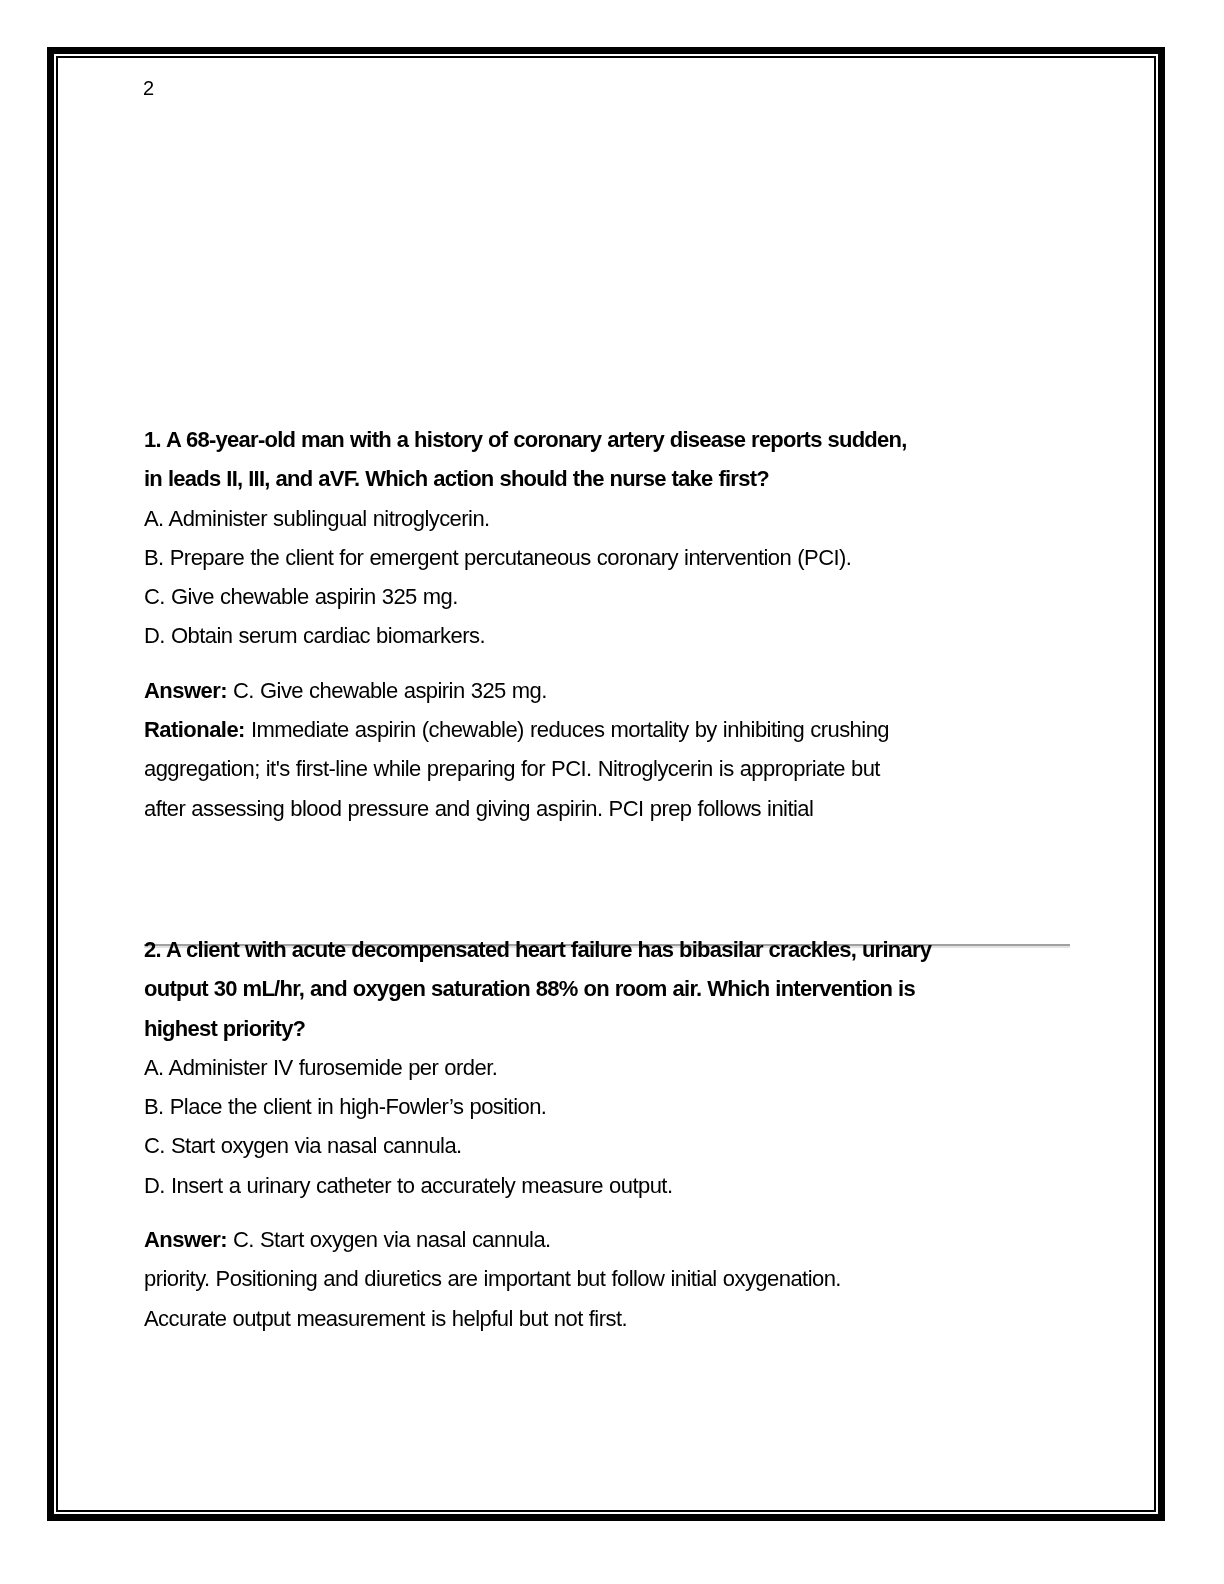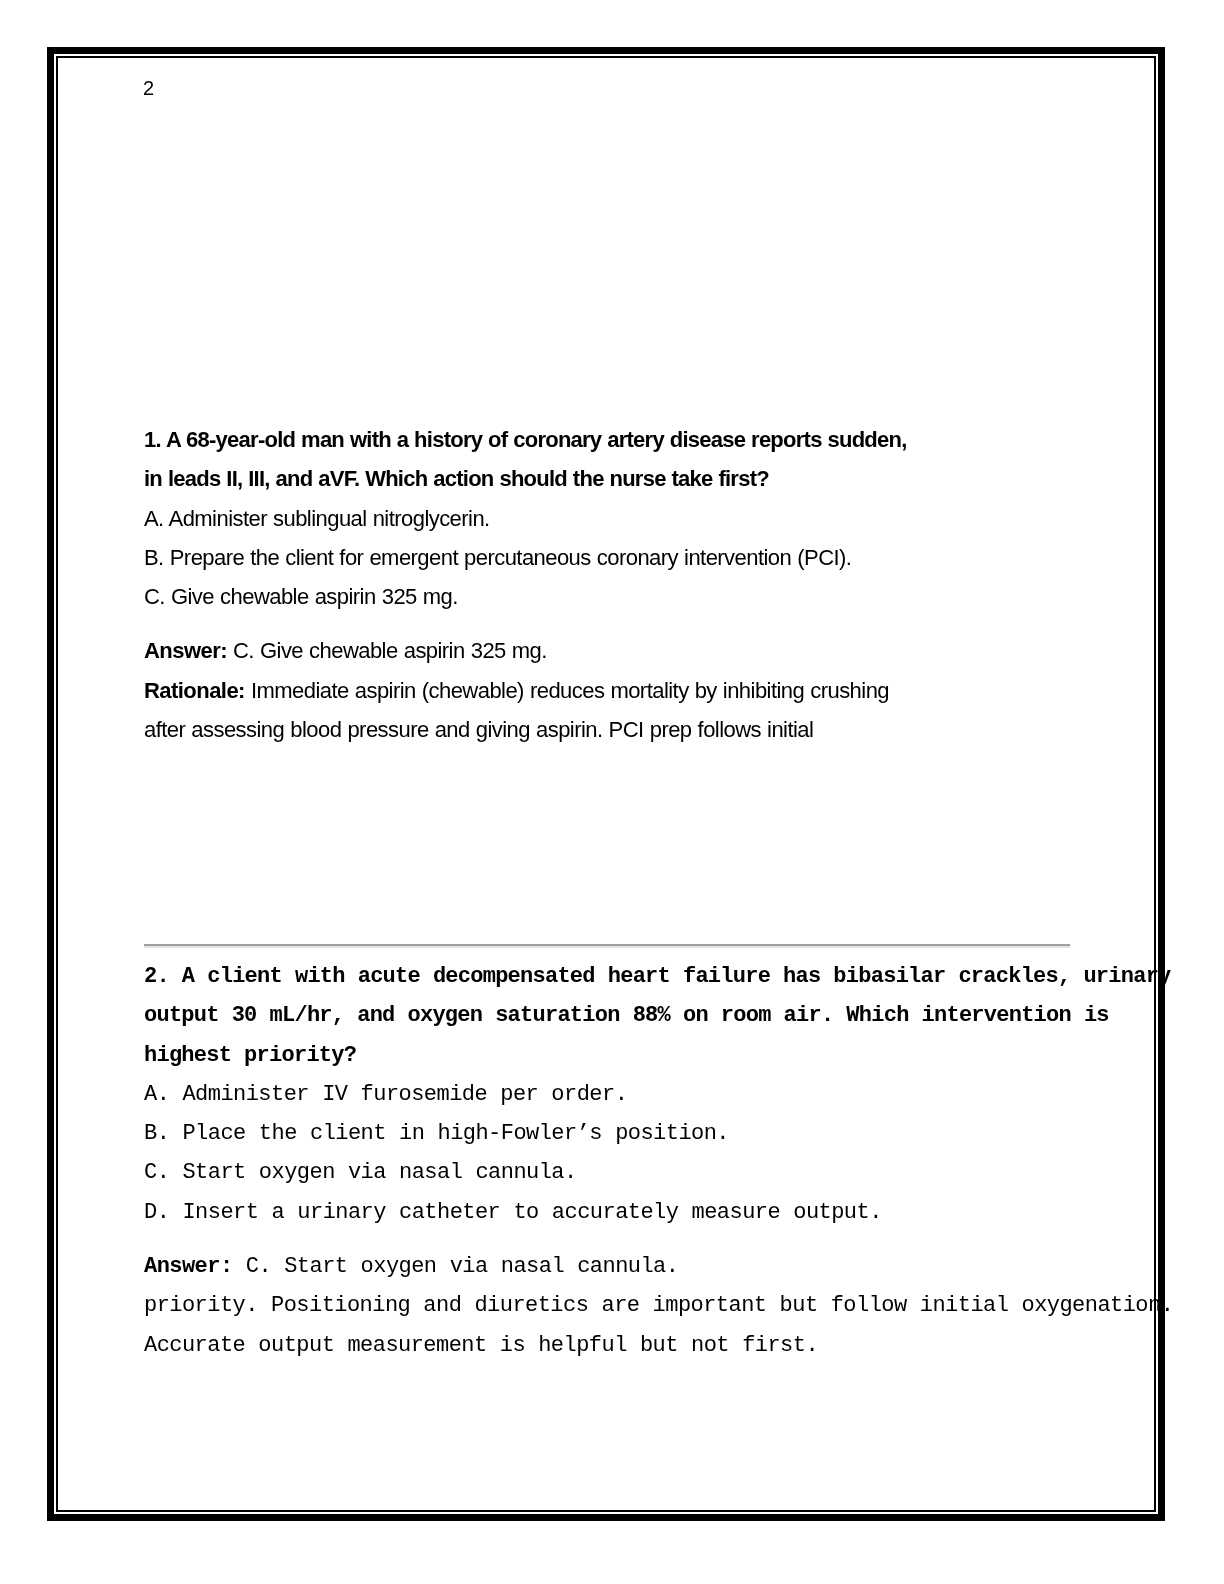--- a/index.html
+++ b/index.html
@@ -42,21 +42,21 @@
   }
   .content {
     position: absolute;
     left: 144px;
     width: 930px;
     font-size: 22px;
     letter-spacing: -0.55px;
     word-spacing: 0.5px;
   }
   .q1 { top: 420px; }
-  .q2 { top: 957px; font-family: Liberation Mono, monospace; }
+  .q2 { top: 930px; }
   .line {
     height: 39.3px;
     line-height: 39.3px;
     white-space: nowrap;
   }
   .stem { font-weight: bold; letter-spacing: -0.75px; }
   .gap { height: 15px; }
   .label { font-weight: bold; }
   .divider {
     position: absolute;
@@ -80,23 +80,25 @@
 <div class="border-inner"></div>
 
 <div class="page-number">2</div>
 
 <div class="content q1">
   <div class="line stem">1. A 68-year-old man with a history of coronary artery disease reports sudden,</div>
   <div class="line stem">in leads II, III, and aVF. Which action should the nurse take first?</div>
   <div class="line">A. Administer sublingual nitroglycerin.</div>
   <div class="line">B. Prepare the client for emergent percutaneous coronary intervention (PCI).</div>
   <div class="line">C. Give chewable aspirin 325 mg.</div>
+  <div class="line">D. Obtain serum cardiac biomarkers.</div>
   <div class="gap"></div>
   <div class="line"><span class="label">Answer:</span><span> C. Give chewable aspirin 325 mg.</span></div>
   <div class="line"><span class="label">Rationale:</span><span> Immediate aspirin (chewable) reduces mortality by inhibiting crushing</span></div>
+  <div class="line">aggregation; it's first-line while preparing for PCI. Nitroglycerin is appropriate but</div>
   <div class="line">after assessing blood pressure and giving aspirin. PCI prep follows initial</div>
 </div>
 
 <div class="divider"></div>
 
 <div class="content q2">
   <div class="line stem">2. A client with acute decompensated heart failure has bibasilar crackles, urinary</div>
   <div class="line stem">output 30 mL/hr, and oxygen saturation 88% on room air. Which intervention is</div>
   <div class="line stem">highest priority?</div>
   <div class="line">A. Administer IV furosemide per order.</div>

